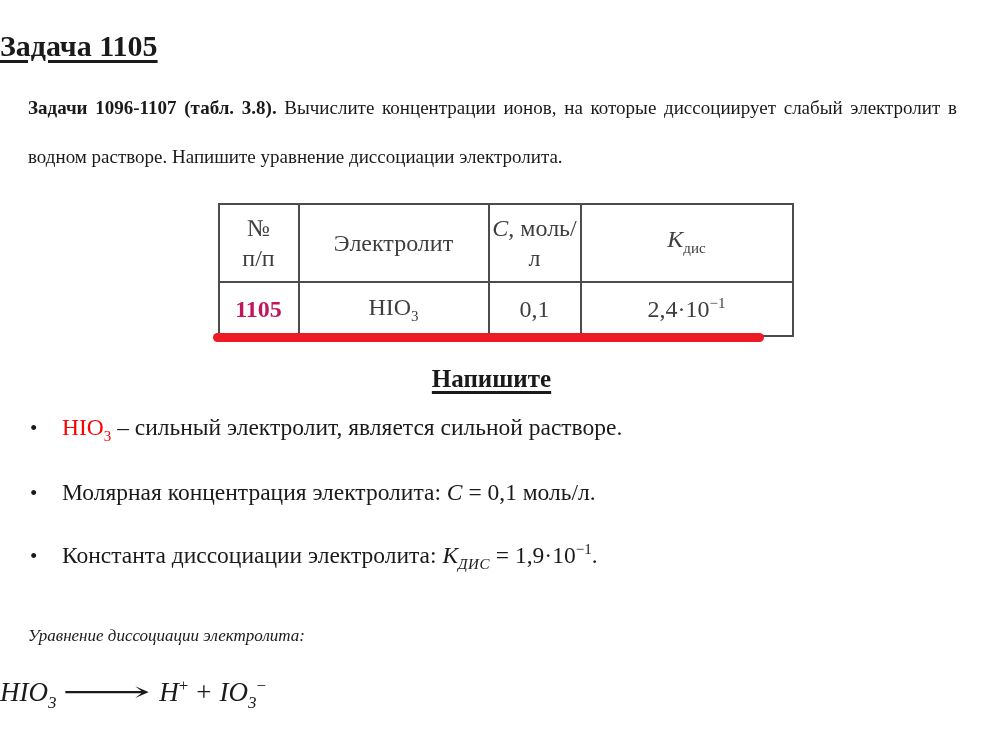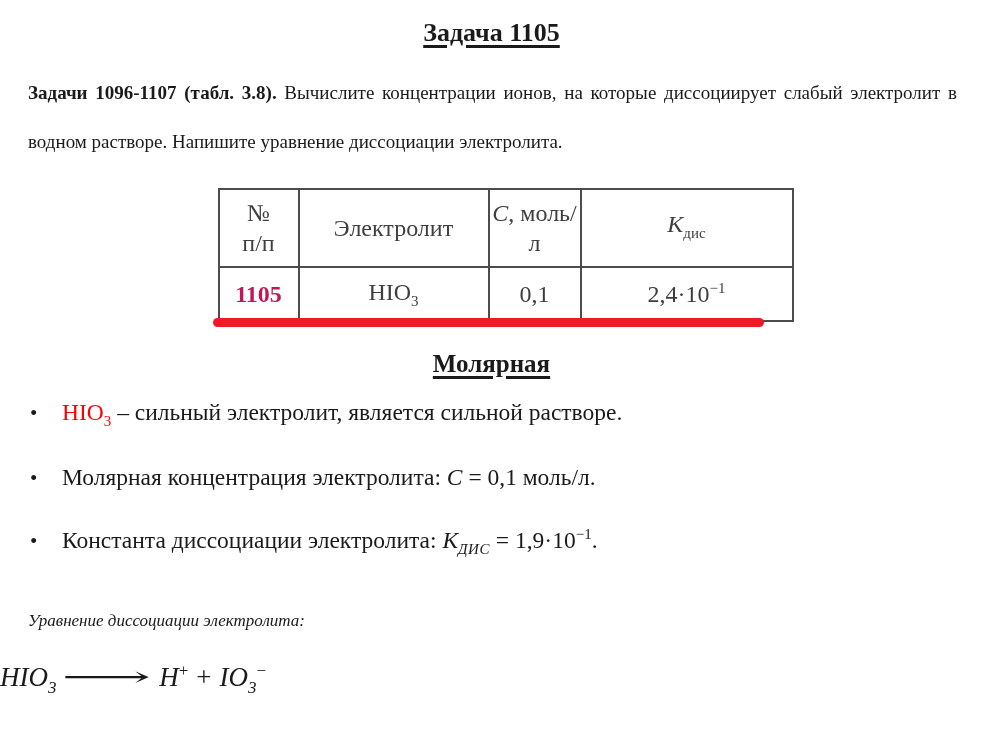--- a/index.html
+++ b/index.html
@@ -1,22 +1,21 @@
 <!DOCTYPE html>
 <html><head>
 <meta charset="utf-8">
 <style>
   * { margin:0; padding:0; box-sizing:border-box; }
   html,body { width:983px; height:729px; overflow:hidden; background:#ffffff; }
   body { font-family:"Liberation Serif","DejaVu Serif",serif; color:#1a1a1a; }
 
   .title {
-    margin-top:18px;
-    text-align:center;
-    font-size:26px;
+    margin-top:29px;
+    font-size:30px;
     font-weight:bold;
   }
   .title .u { text-decoration:underline; text-decoration-thickness:2.5px; text-underline-offset:4px; }
 
   .problem {
     margin:20px 26px 0 28px;
     font-size:19px;
     line-height:49px;
     text-align:justify;
   }
@@ -131,21 +130,21 @@
       <td><span>HIO</span><span class="sub">3</span></td>
       <td>0,1</td>
       <td><span>2,4</span><span>·</span><span>10</span><span class="sup">−1</span></td>
     </tr>
   </tbody>
     </table>
   <div class="redline" style="background: rgb(237, 28, 36);"></div>
 </div>
 
 <div class="solution-heading">
-  <span class="u">Молярная</span>
+  <span class="u">Напишите</span>
 </div>
 
 <div class="bullets">
 
   <div class="bullet">
     <span class="dot">•</span>
     <span><span class="red" style="color: rgb(254, 0, 0);"><span>HIO</span><span class="sub">3</span></span><span> – сильный электролит, является сильной растворе.</span></span>
   </div>
 
   <div class="bullet">

